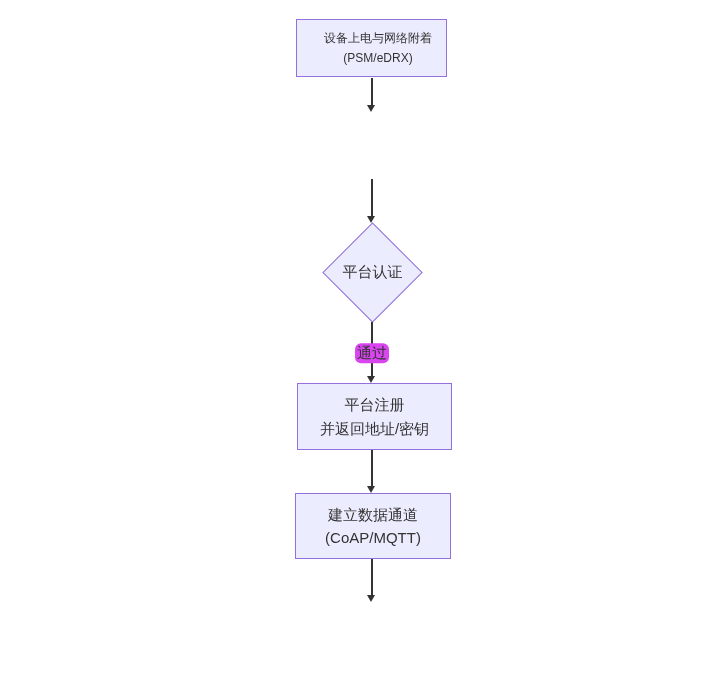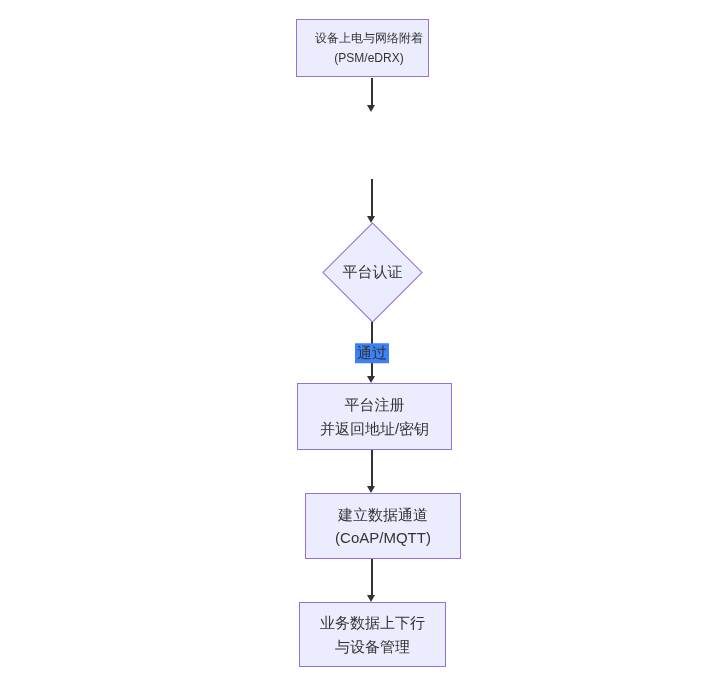--- a/index.html
+++ b/index.html
@@ -52,33 +52,34 @@
     position: absolute;
     width: 0;
     height: 0;
     border-left: 4.5px solid transparent;
     border-right: 4.5px solid transparent;
     border-top: 7px solid #333333;
   }
   .edge-label {
     position: absolute;
     transform: translate(-50%, -50%);
-    background: #3b82f6;
+    background: #d946ef;
     font-size: 15px;
     line-height: 1.3;
     padding: 0 2px;
     white-space: nowrap;
+    border-radius: 6px;
   }
 </style>
 </head>
 <body>
 
 <div class="canvas">
 
-  <div class="node small" style="left:296px; top:19px; width:133px; height:58px;padding-left:13px;">
+  <div class="node small" style="left:296px; top:19px; width:151px; height:58px;padding-left:13px;">
     <span>设备上电与网络附着</span>
     <span>(PSM/eDRX)</span>
   </div>
 
   <div class="edge-line" style="left:371px; top:78px; height:28px;"></div>
   <div class="arrowhead" style="left:367px; top:105px;"></div>
 
 
   <div class="edge-line" style="left:371px; top:179px; height:38px;"></div>
   <div class="arrowhead" style="left:367px; top:216px;"></div>
@@ -93,26 +94,22 @@
   <div class="arrowhead" style="left:367px; top:376px;"></div>
 
   <div class="node" style="left:297px; top:383px; width:155px; height:67px;">
     <span>平台注册</span>
     <span>并返回地址/密钥</span>
   </div>
 
   <div class="edge-line" style="left:371px; top:450px; height:37px;"></div>
   <div class="arrowhead" style="left:367px; top:486px;"></div>
 
-  <div class="node" style="left:305px; top:493px; width:156px; height:66px;">
+  <div class="node" style="left:295px; top:493px; width:156px; height:66px;">
     <span>建立数据通道</span>
     <span>(CoAP/MQTT)</span>
   </div>
 
   <div class="edge-line" style="left:371px; top:559px; height:36px;"></div>
   <div class="arrowhead" style="left:367px; top:595px;"></div>
 
-  <div class="node" style="left:299px; top:602px; width:147px; height:65px;">
-    <span>业务数据上下行</span>
-    <span>与设备管理</span>
-  </div>
 
 </div>
 
 </body></html>

